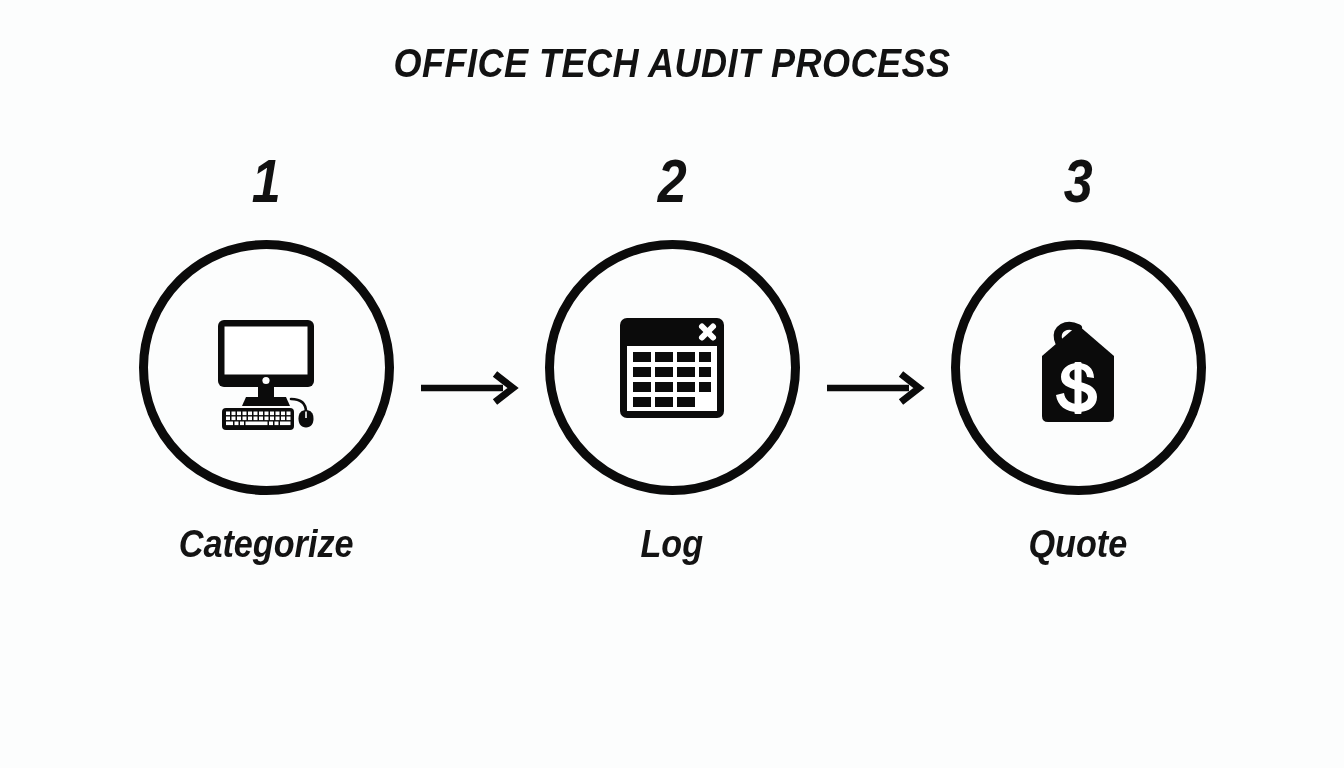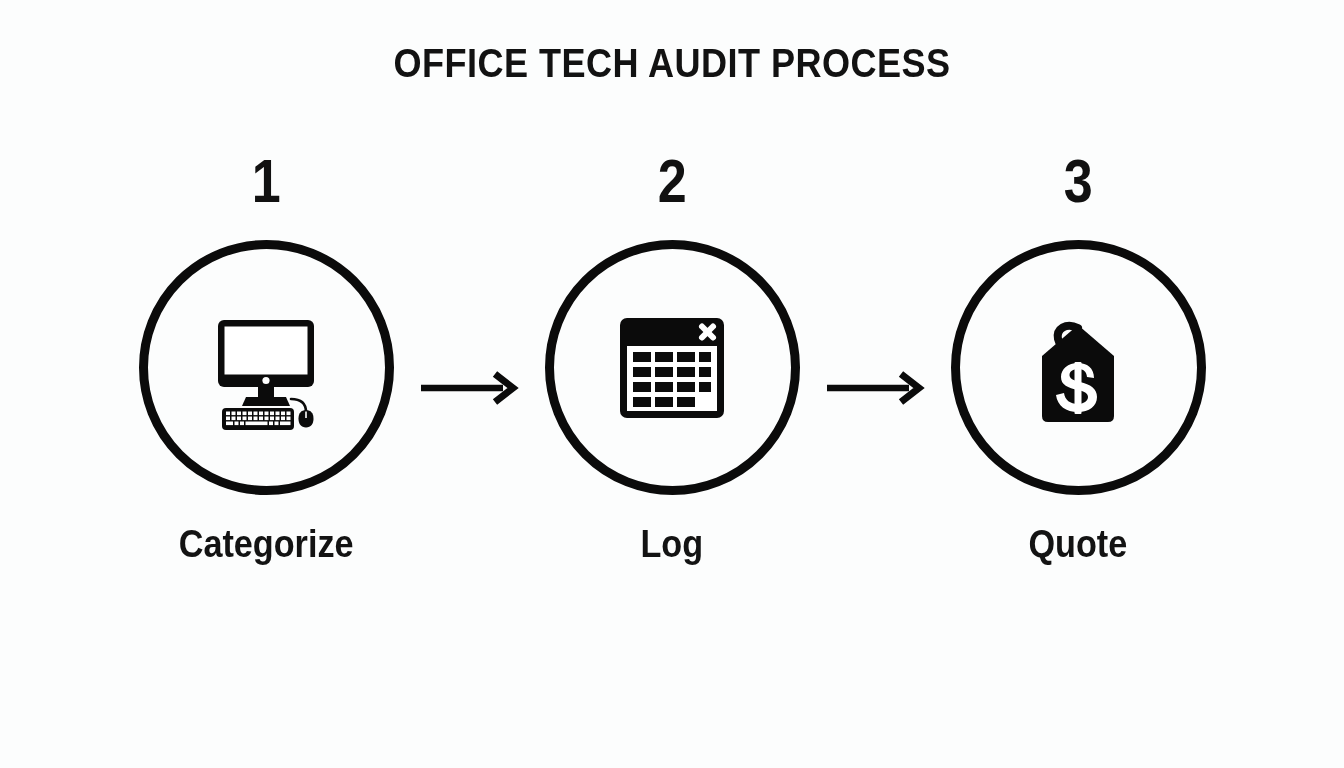--- a/index.html
+++ b/index.html
@@ -13,20 +13,21 @@
     font-family: "Liberation Sans", sans-serif;
     overflow: hidden;
     position: relative;
   }
 
   .infographic {
     position: absolute;
     inset: 0;
     width: 1344px;
     height: 768px;
+    font-style: italic;
   }
 
   
   .title {
     position: absolute;
     top: 40px;
     left: 0;
     width: 1344px;
     text-align: center;
     font-family: "Liberation Sans Narrow", "Liberation Sans", sans-serif;

